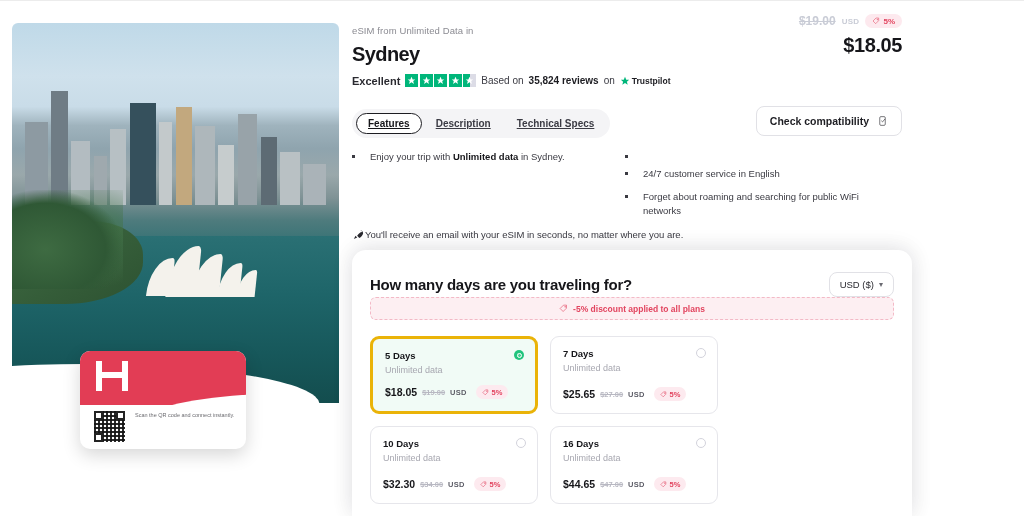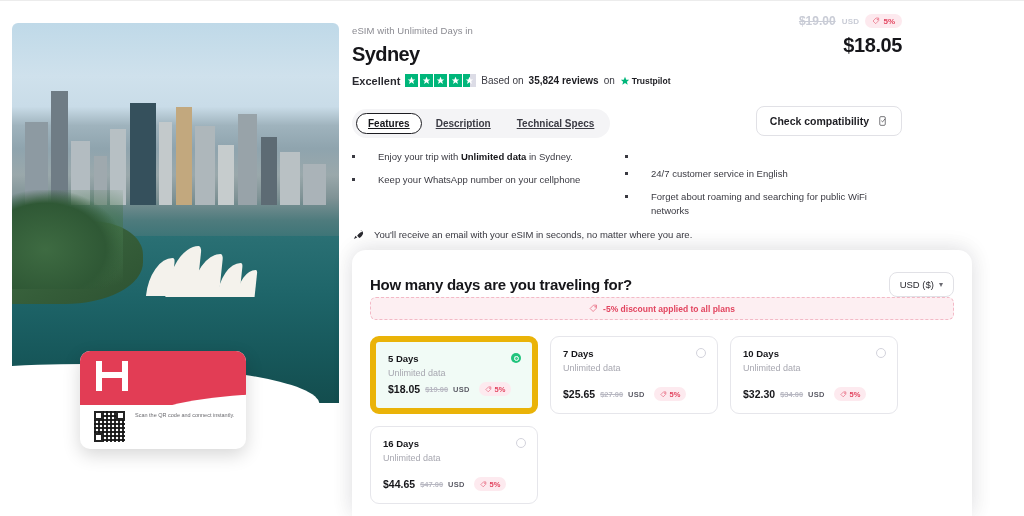--- a/index.html
+++ b/index.html
@@ -132,30 +132,30 @@
     position:absolute; right:122px; top:106px;
     display:flex; align-items:center; gap:8px;
     border:1px solid #e1e1e6; border-radius:8px;
     padding:8px 13px; background:#fff; font-size:10.5px; font-weight:700; color:#1d1d22; cursor:pointer;
   }
   .check-compat svg { width:11px; height:12px; fill:none; stroke:#1d1d22; stroke-width:1.3; }
 
   
   .features { position:absolute; left:0; top:150px; width:530px; display:flex; gap:16px; }
   .fcol { width:265px; }
-  .feat { display:flex; gap:23px; font-size:9.5px; line-height:1.45; color:#3a3a42; margin-bottom:9px; }
+  .feat { display:flex; gap:15px; font-size:9.5px; line-height:1.45; color:#3a3a42; margin-bottom:9px; }
   .feat .dot { width:3px; height:3px; background:#3a3a42; margin-top:5px; flex:none; }
   .feat b { font-weight:700; color:#16161a; }
 
-  .notice { position:absolute; left:0; top:228px; display:flex; align-items:center; gap:9px; font-size:9.5px; color:#3a3a42; }
+  .notice { position:absolute; left:0; top:228px; display:flex; align-items:center; font-size:9.5px; color:#3a3a42; }
   .notice svg { width:13px; height:13px; fill:#2a2a30; }
 
   
   .panel {
-    position:absolute; left:0; top:250px; width:620px; height:266px;
+    position:absolute; left:0; top:250px; width:560px; height:266px;
     background:#fff; border-radius:14px 14px 0 0;
     box-shadow: 0 -2px 22px rgba(20,20,40,.09), 0 0 22px rgba(20,20,40,.06);
     padding:22px 18px 0 18px;
   }
   .panel-head { display:flex; align-items:center; justify-content:space-between; }
   .panel-title { font-size:15px; font-weight:700; letter-spacing:-.25px; color:#16161a; }
   .cur-select {
     display:flex; align-items:center; gap:5px;
     border:1px solid #e1e1e6; border-radius:8px; padding:6px 10px;
     font-size:9.5px; color:#2a2a30; background:#fff; cursor:pointer;
@@ -169,21 +169,21 @@
     font-size:8.5px; font-weight:700; color:#e2445f;
   }
   .disc-banner svg { width:9px; height:9px; fill:none; stroke:#e2445f; stroke-width:1.6; }
 
   .plans { margin-top:16px; display:flex; flex-wrap:wrap; gap:12px; }
   .plan {
     position:relative; width:168px; height:78px;
     border:1px solid #e6e6eb; border-radius:9px; background:#fff;
     padding:11px 12px 0 12px; cursor:pointer;
   }
-  .plan.selected { border:6px solid #eab308; background:#f1fbf6; }
+  .plan.selected { border:3px solid #eab308; background:#f1fbf6; }
   .plan-days { font-size:9.5px; font-weight:700; color:#16161a; }
   .plan-sub { font-size:9px; color:#a7a7b0; margin-top:4px; }
   .plan-prices { position:absolute; left:12px; bottom:12px; display:flex; align-items:center; gap:5px; }
   .p-new { font-size:10.5px; font-weight:700; color:#16161a; }
   .p-old { font-size:7.5px; color:#b8b8c2; text-decoration:line-through; font-weight:700; }
   .p-cur { font-size:7.5px; color:#5c5c66; font-weight:700; letter-spacing:.2px; }
   .p-chip {
     display:flex; align-items:center; gap:3px; margin-left:4px;
     background:#fdeaef; color:#e2445f; font-size:7.5px; font-weight:700;
     padding:2.5px 6px; border-radius:9px;
@@ -249,21 +249,21 @@
     <div class="qr">
       <div class="qr-eye" style="left:0;top:0;"></div>
       <div class="qr-eye" style="right:0;top:0;"></div>
       <div class="qr-eye" style="left:0;bottom:0;"></div>
     </div>
     <div class="esim-text">Scan the QR code and connect instantly.</div>
   </div>
 
   <div class="content">
 
-    <div class="eyebrow">eSIM with Unlimited Days in</div>
+    <div class="eyebrow">eSIM from Unlimited Data in</div>
     <h1 class="title">Sydney</h1>
 
     <div class="rating">
       <span class="excellent">Excellent</span>
       <span class="stars">
         <span class="star">
             <svg viewBox="0 0 24 24">
               <polygon points="12,2 15,9 22,9 16.5,13.5 18.5,21 12,16.5 5.5,21 7.5,13.5 2,9 9,9"></polygon>
             </svg>
           </span>
@@ -325,24 +325,20 @@
           <polyline points="9.5,11.5 12,14 17.5,7.5"></polyline>
         </svg>
     </div>
 
     <div class="features">
       <div class="fcol">
         <div class="feat">
           <span class="dot"></span>
           <span><span>Enjoy your trip with </span><b>Unlimited data</b><span> in Sydney.</span></span>
         </div>
-        <div class="feat">
-          <span class="dot"></span>
-          <span>Keep your WhatsApp number on your cellphone</span>
-        </div>
       </div>
       <div class="fcol">
         <div class="feat">
           <span class="dot"></span>
         </div>
         <div class="feat">
           <span class="dot"></span>
           <span>24/7 customer service in English</span>
         </div>
         <div class="feat">

